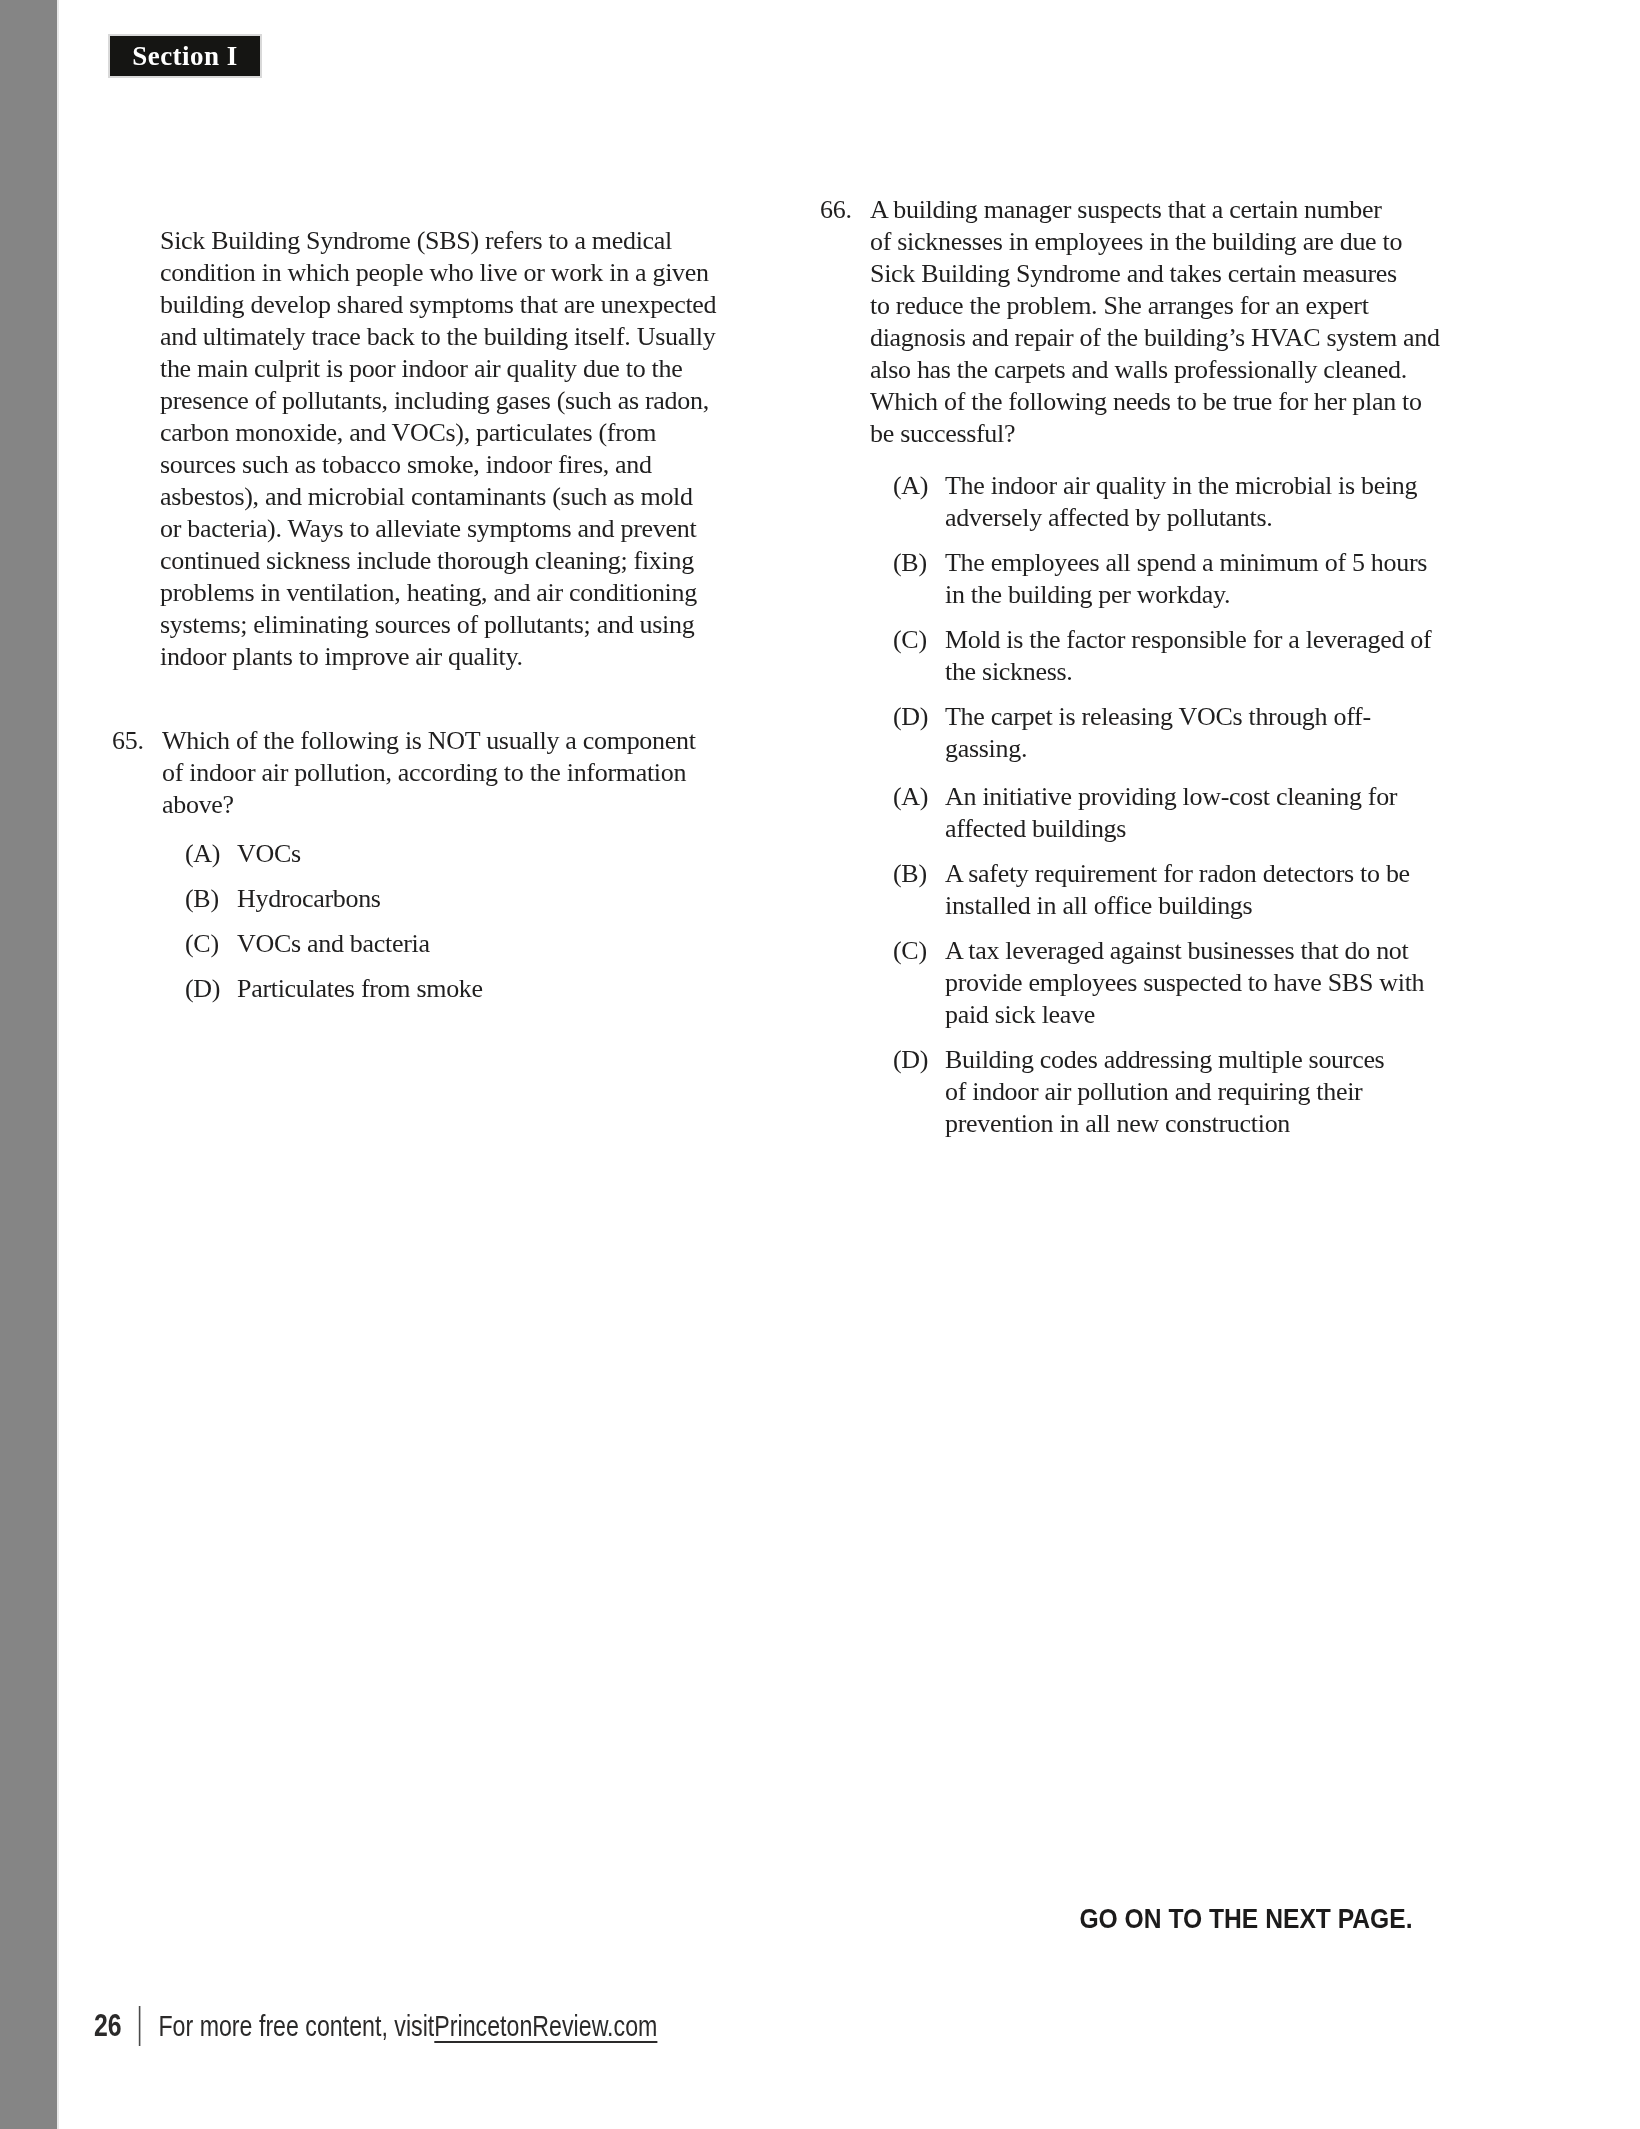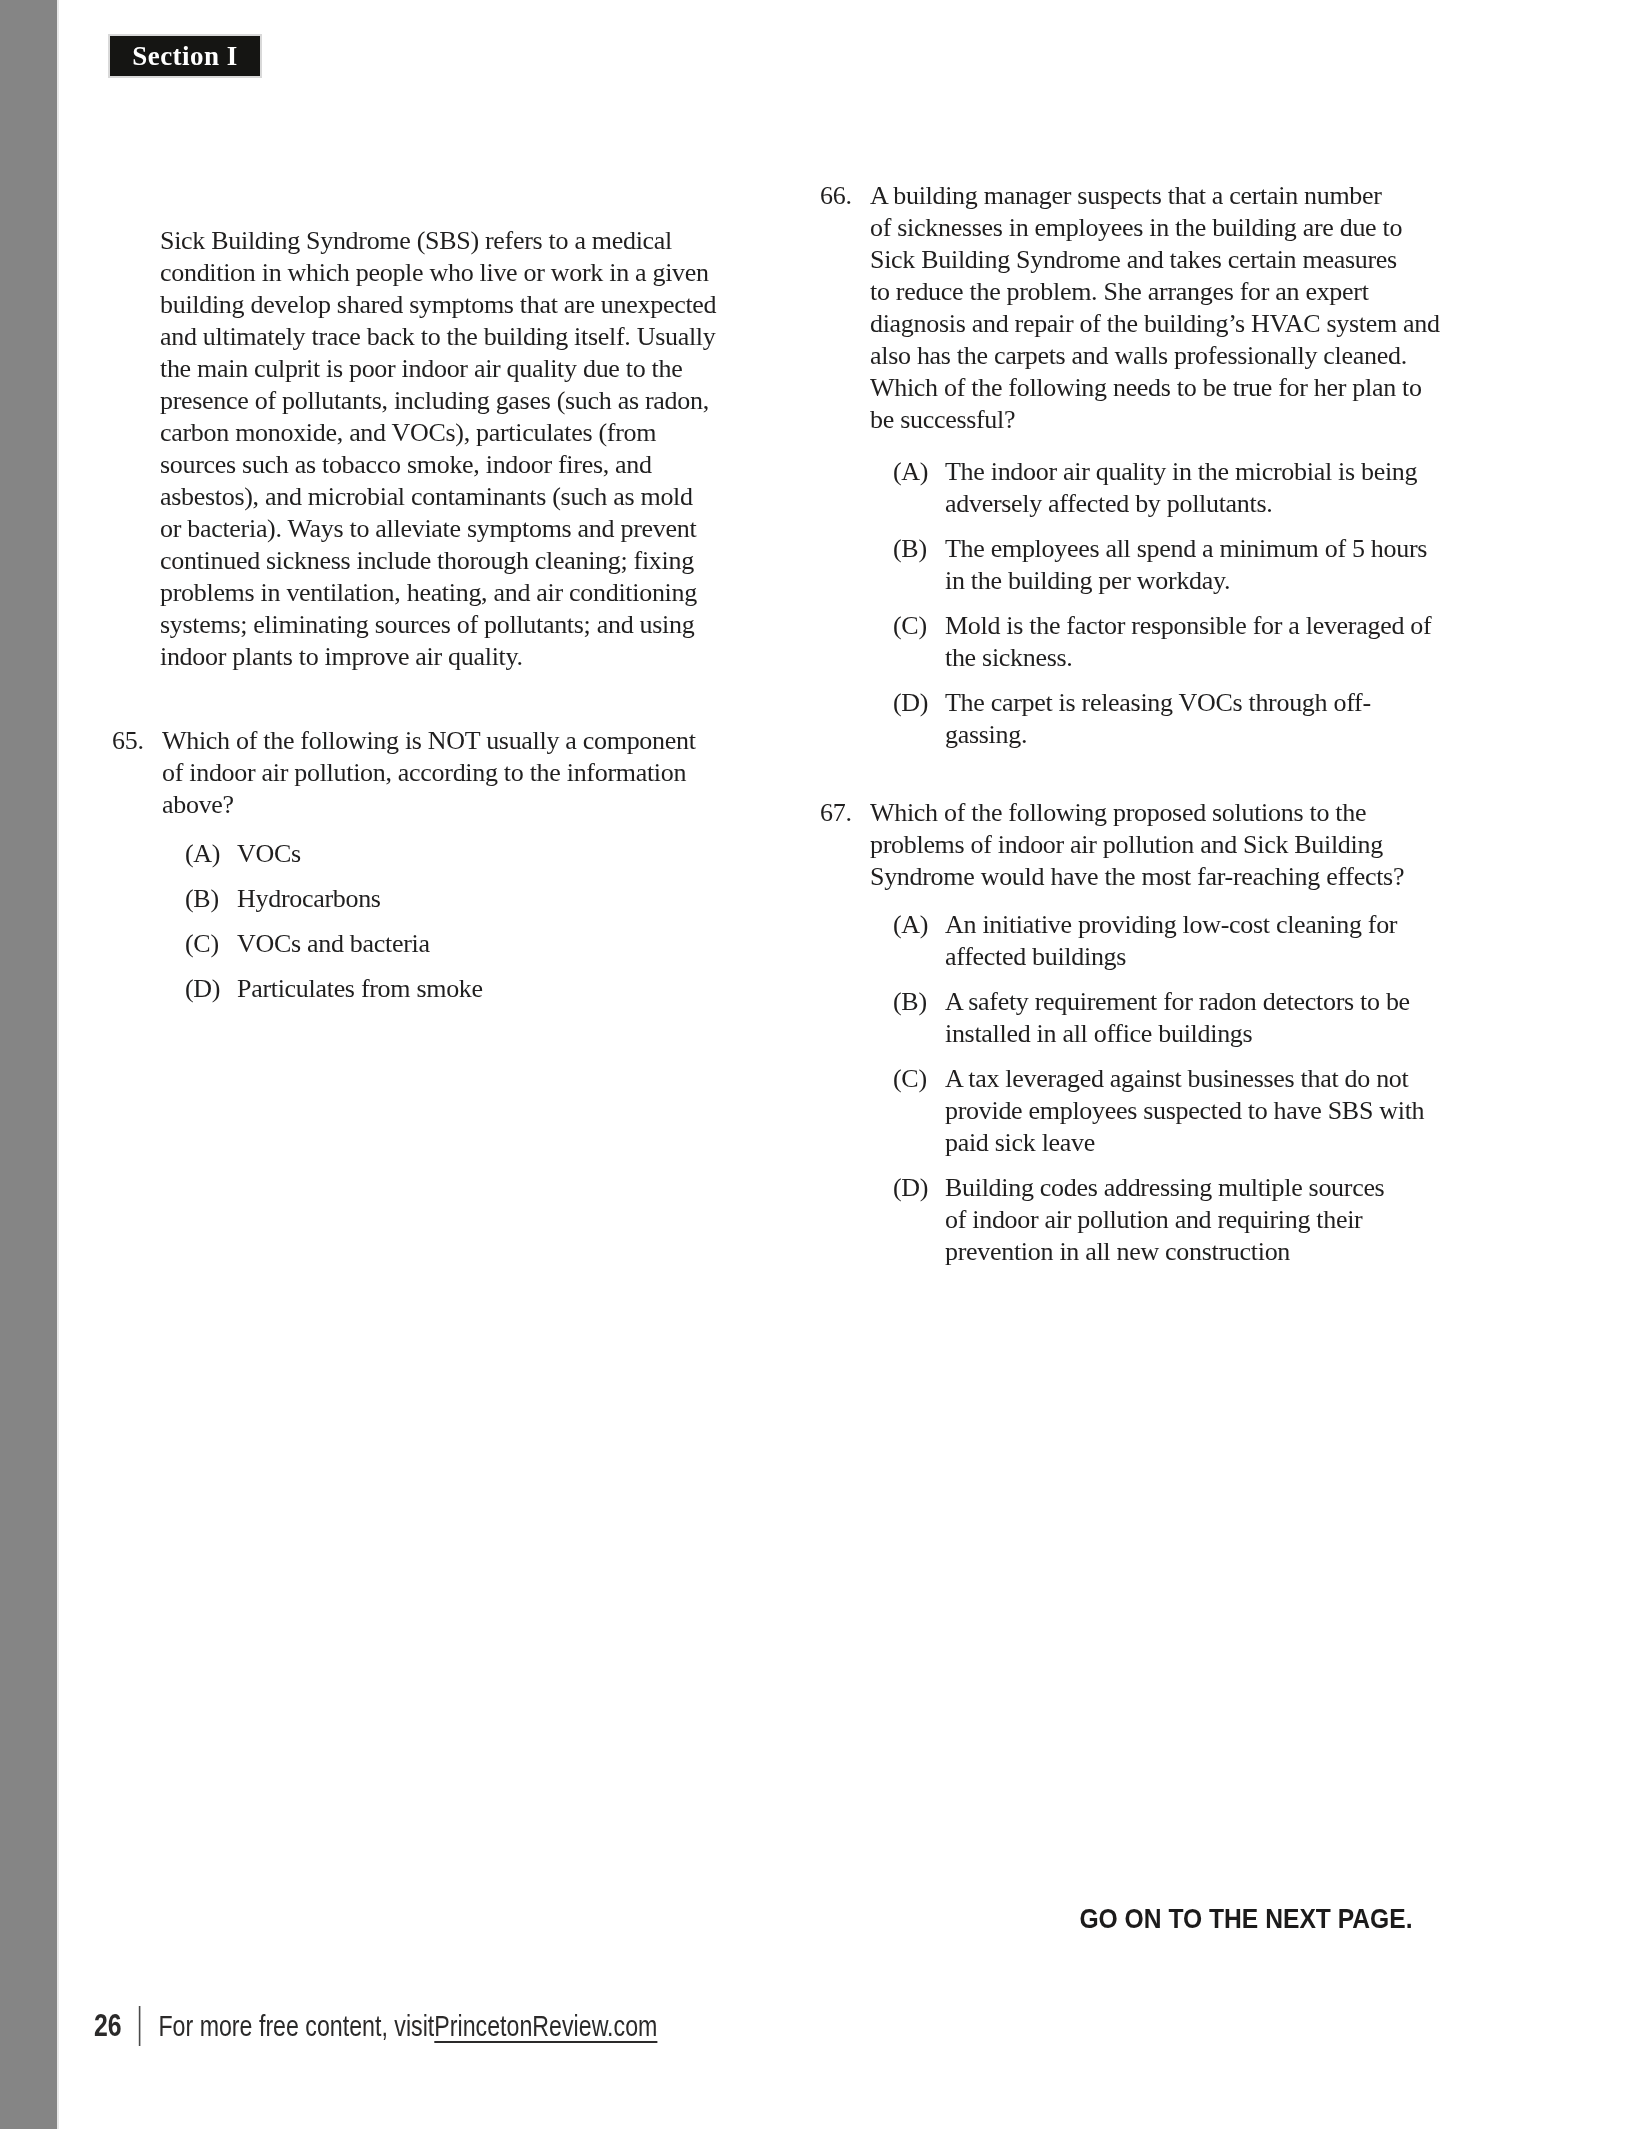--- a/index.html
+++ b/index.html
@@ -28,21 +28,21 @@
 
   
   .col { position:absolute; top:180px; font-size:26px; line-height:32px; letter-spacing:-0.3px; }
   .col-left  { left:112px; width:700px; }
   .col-right { left:820px; width:740px; }
 
   .heading { font-weight:bold; font-size:26px; letter-spacing:-0.2px; }
 
   .passage { margin:45px 0 0 48px; white-space:pre-line; }
 
-  .question { display:flex; }
+  .question { display:flex;margin-top:14px; }
   .q-num  { width:50px; flex:none; }
   .q-text { white-space:pre-line; flex:1; }
 
   .choices { margin-left:73px; display:flex; flex-direction:column; gap:13px; }
   .choice  { display:flex; }
   .c-label { width:52px; flex:none; }
   .c-text  { white-space:pre-line; flex:1; }
 
   .q65 { margin-top:52px; }
   .q65-choices { margin-top:17px; }
@@ -155,26 +155,20 @@
       <span class="c-text">Mold is the factor responsible for a leveraged of
 the sickness.</span>
     </div>
     <div class="choice">
       <span class="c-label">(D)</span>
       <span class="c-text">The carpet is releasing VOCs through off-
 gassing.</span>
     </div>
   </div>
 
-  <div class="question q67">
-    <span class="q-num">67.</span>
-    <span class="q-text">Which of the following proposed solutions to the
-problems of indoor air pollution and Sick Building
-Syndrome would have the most far-reaching effects?</span>
-  </div>
   <div class="choices q67-choices">
     <div class="choice">
       <span class="c-label">(A)</span>
       <span class="c-text">An initiative providing low-cost cleaning for
 affected buildings</span>
     </div>
     <div class="choice">
       <span class="c-label">(B)</span>
       <span class="c-text">A safety requirement for radon detectors to be
 installed in all office buildings</span>

